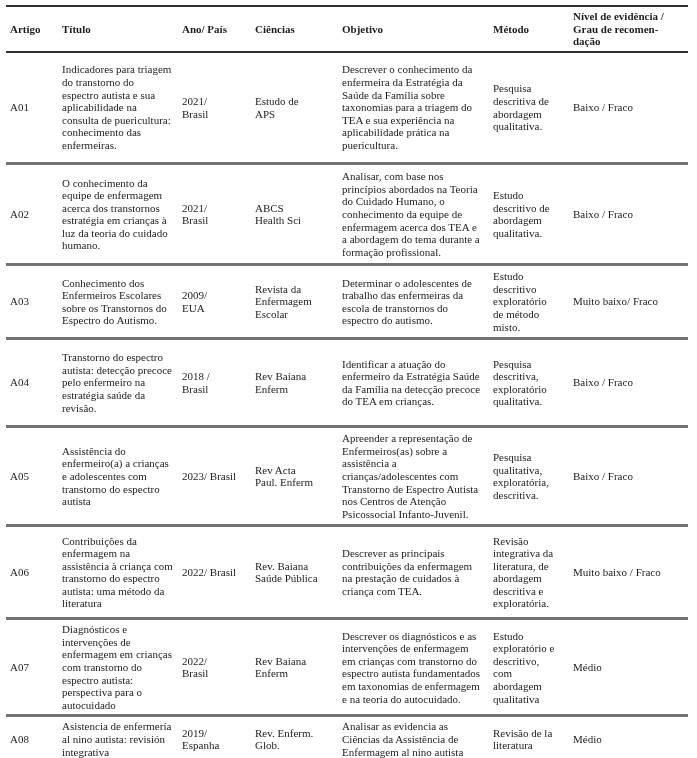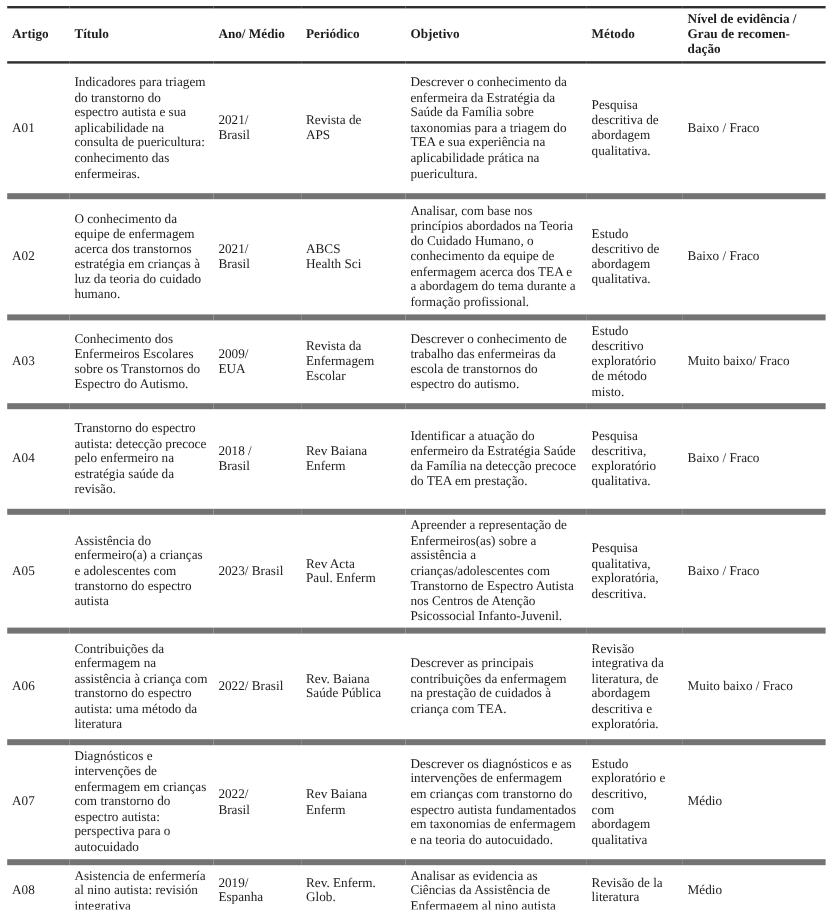--- a/index.html
+++ b/index.html
@@ -16,21 +16,21 @@
   th,td {
     position:relative; vertical-align:middle;
     padding:3px 5px 3px 4px; text-align:left;
     word-wrap:break-word; overflow:hidden;
   }
   thead th {
     font-weight:bold;
     border-top:2px solid #2f2f2f;
     border-bottom:2px solid #2f2f2f;
   }
-  tbody td { border-bottom:5px solid #737373; }
+  tbody td { border-bottom:3px solid #737373; }
   tbody tr.last-data td { border-bottom:2px solid #2f2f2f; }
   
   th + th::before, td + td::before {
     content:""; position:absolute; left:-1px; top:-5px;
     width:1px; height:9px; background:#3c3c3c;
   }
   .c-ano, .c-periodico, .c-metodo { white-space:pre-line; }
 </style>
 </head>
 <body>
@@ -42,34 +42,34 @@
       <col style="width:73px">
     <col style="width:87px">
       <col style="width:151px">
       <col style="width:80px">
     <col style="width:119px">
   </colgroup>
   <thead>
     <tr style="height:40px">
       <th>Artigo</th>
       <th>Título</th>
-      <th>Ano/ Médio</th>
-      <th>Periódico</th>
+      <th>Ano/ País</th>
+      <th>Ciências</th>
       <th>Objetivo</th>
       <th>Método</th>
       <th>Nível de evidência / Grau de recomen-dação</th>
     </tr>
   </thead>
   <tbody>
     <tr style="height:112px">
       <td class="c-artigo">A01</td>
       <td class="c-titulo">Indicadores para triagem do transtorno do espectro autista e sua aplicabilidade na consulta de puericultura: conhecimento das enfermeiras.</td>
       <td class="c-ano">2021/
 Brasil</td>
-      <td class="c-periodico">Revista de
+      <td class="c-periodico">Estudo de
 APS</td>
       <td class="c-objetivo">Descrever o conhecimento da enfermeira da Estratégia da Saúde da Família sobre taxonomias para a triagem do TEA e sua experiência na aplicabilidade prática na puericultura.</td>
       <td class="c-metodo">Pesquisa
 descritiva de
 abordagem
 qualitativa.</td>
       <td class="c-nivel">Baixo / Fraco</td>
     </tr>
     <tr style="height:101px">
       <td class="c-artigo">A02</td>
@@ -86,36 +86,36 @@
       <td class="c-nivel">Baixo / Fraco</td>
     </tr>
     <tr style="height:74px">
       <td class="c-artigo">A03</td>
       <td class="c-titulo">Conhecimento dos Enfermeiros Escolares sobre os Transtornos do Espectro do Autismo.</td>
       <td class="c-ano">2009/
 EUA</td>
       <td class="c-periodico">Revista da
 Enfermagem
 Escolar</td>
-      <td class="c-objetivo">Descrever o conhecimento de trabalho das enfermeiras da escola de transtornos do espectro do autismo.</td>
+      <td class="c-objetivo">Determinar o adolescentes de trabalho das enfermeiras da escola de transtornos do espectro do autismo.</td>
       <td class="c-metodo">Estudo
 descritivo
 exploratório
 de método
 misto.</td>
       <td class="c-nivel">Muito baixo/ Fraco</td>
     </tr>
     <tr style="height:88px">
       <td class="c-artigo">A04</td>
       <td class="c-titulo">Transtorno do espectro autista: detecção precoce pelo enfermeiro na estratégia saúde da revisão.</td>
       <td class="c-ano">2018 /
 Brasil</td>
       <td class="c-periodico">Rev Baiana
 Enferm</td>
-      <td class="c-objetivo">Identificar a atuação do enfermeiro da Estratégia Saúde da Família na detecção precoce do TEA em prestação.</td>
+      <td class="c-objetivo">Identificar a atuação do enfermeiro da Estratégia Saúde da Família na detecção precoce do TEA em crianças.</td>
       <td class="c-metodo">Pesquisa
 descritiva,
 exploratório
 qualitativa.</td>
       <td class="c-nivel">Baixo / Fraco</td>
     </tr>
     <tr style="height:99px">
       <td class="c-artigo">A05</td>
       <td class="c-titulo">Assistência do enfermeiro(a) a crianças e adolescentes com transtorno do espectro autista</td>
       <td class="c-ano">2023/ Brasil</td>

